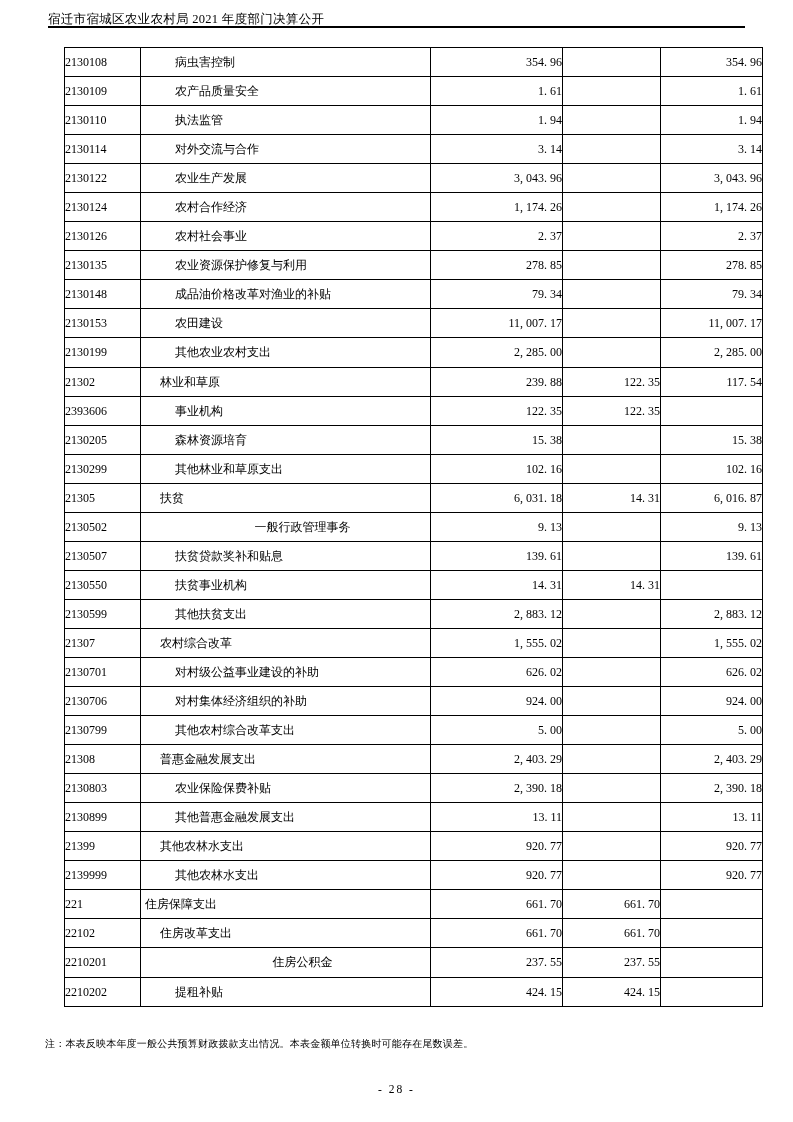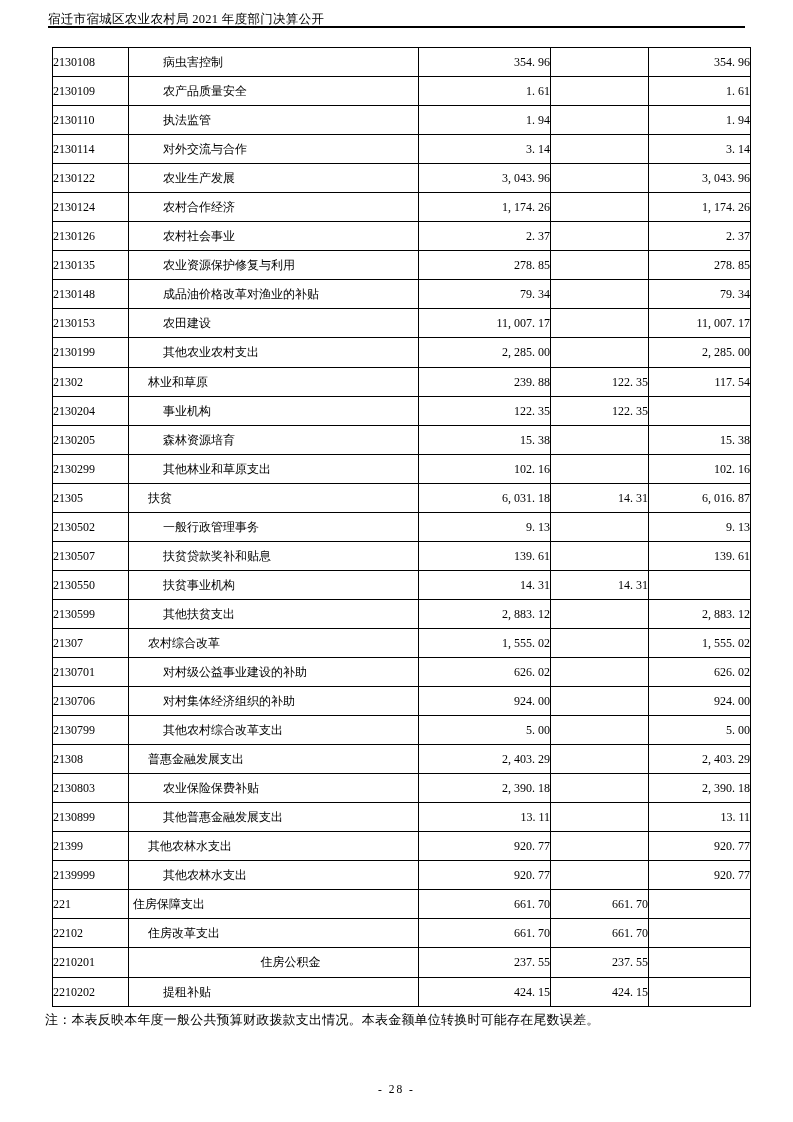--- a/index.html
+++ b/index.html
@@ -28,21 +28,21 @@
   .title-rule {
     position: absolute;
     left: 48px;
     width: 697px;
     top: 26px;
     height: 0;
     border-top: 2px solid #000000;
   }
   table.budget-table {
     position: absolute;
-    left: 52px;
+    left: 64px;
     top: 47px;
     width: 698px;
     height: 960px;
     border-collapse: collapse;
     table-layout: fixed;
   }
   table.budget-table td {
     border: 1px solid #000000;
     font-size: 12px;
     line-height: 14px;
@@ -50,27 +50,26 @@
     padding: 0;
     overflow: hidden;
     white-space: nowrap;
   }
   td.code-cell   { padding-left: 5px; }
   td.name-cell   { padding-left: 4px; }
   td.amount-cell { text-align: right; padding-right: 6px; }
   .doc-note {
     position: absolute;
     left: 45px;
-    top: 1013px;
+    top: 1036px;
     width: 710px;
-    font-size: 13px;
+    font-size: 10px;
     line-height: 16px;
     white-space: nowrap;
     letter-spacing: 0.2px;
-    font-family: Liberation Mono, monospace;
   }
   .page-number {
     position: absolute;
     left: 0;
     top: 1083px;
     width: 793px;
     text-align: center;
     font-size: 11.5px;
     letter-spacing: 2px;
   }
@@ -171,21 +170,21 @@
       <td class="amount-cell">2, 285. 00</td>
     </tr>
         <tr>
       <td class="code-cell">21302</td>
       <td class="name-cell" style="padding-left: 19px;">林业和草原</td>
       <td class="amount-cell">239. 88</td>
       <td class="amount-cell">122. 35</td>
       <td class="amount-cell">117. 54</td>
     </tr>
         <tr>
-      <td class="code-cell">2130204</td>
+      <td class="code-cell">2393606</td>
       <td class="name-cell" style="padding-left: 34px;">事业机构</td>
       <td class="amount-cell">122. 35</td>
       <td class="amount-cell">122. 35</td>
       <td class="amount-cell"></td>
     </tr>
         <tr>
       <td class="code-cell">2130205</td>
       <td class="name-cell" style="padding-left: 34px;">森林资源培育</td>
       <td class="amount-cell">15. 38</td>
       <td class="amount-cell"></td>
@@ -200,21 +199,21 @@
     </tr>
         <tr>
       <td class="code-cell">21305</td>
       <td class="name-cell" style="padding-left: 19px;">扶贫</td>
       <td class="amount-cell">6, 031. 18</td>
       <td class="amount-cell">14. 31</td>
       <td class="amount-cell">6, 016. 87</td>
     </tr>
         <tr>
       <td class="code-cell">2130502</td>
-      <td class="name-cell" style="padding-left: 34px;">一般行政管理事务</td>
+      <td class="name-cell" style="padding-left: 34px; text-align: center;">一般行政管理事务</td>
       <td class="amount-cell">9. 13</td>
       <td class="amount-cell"></td>
       <td class="amount-cell">9. 13</td>
     </tr>
         <tr>
       <td class="code-cell">2130507</td>
       <td class="name-cell" style="padding-left: 34px;">扶贫贷款奖补和贴息</td>
       <td class="amount-cell">139. 61</td>
       <td class="amount-cell"></td>
       <td class="amount-cell">139. 61</td>

